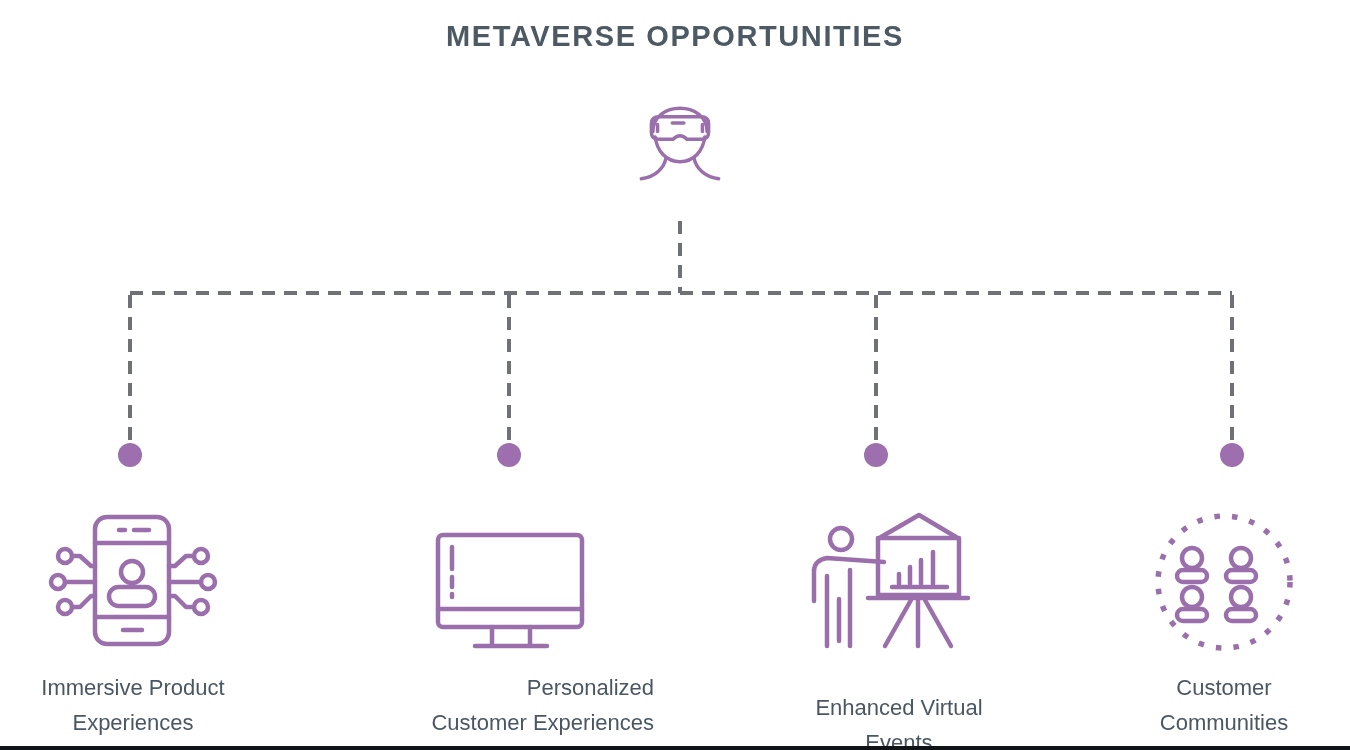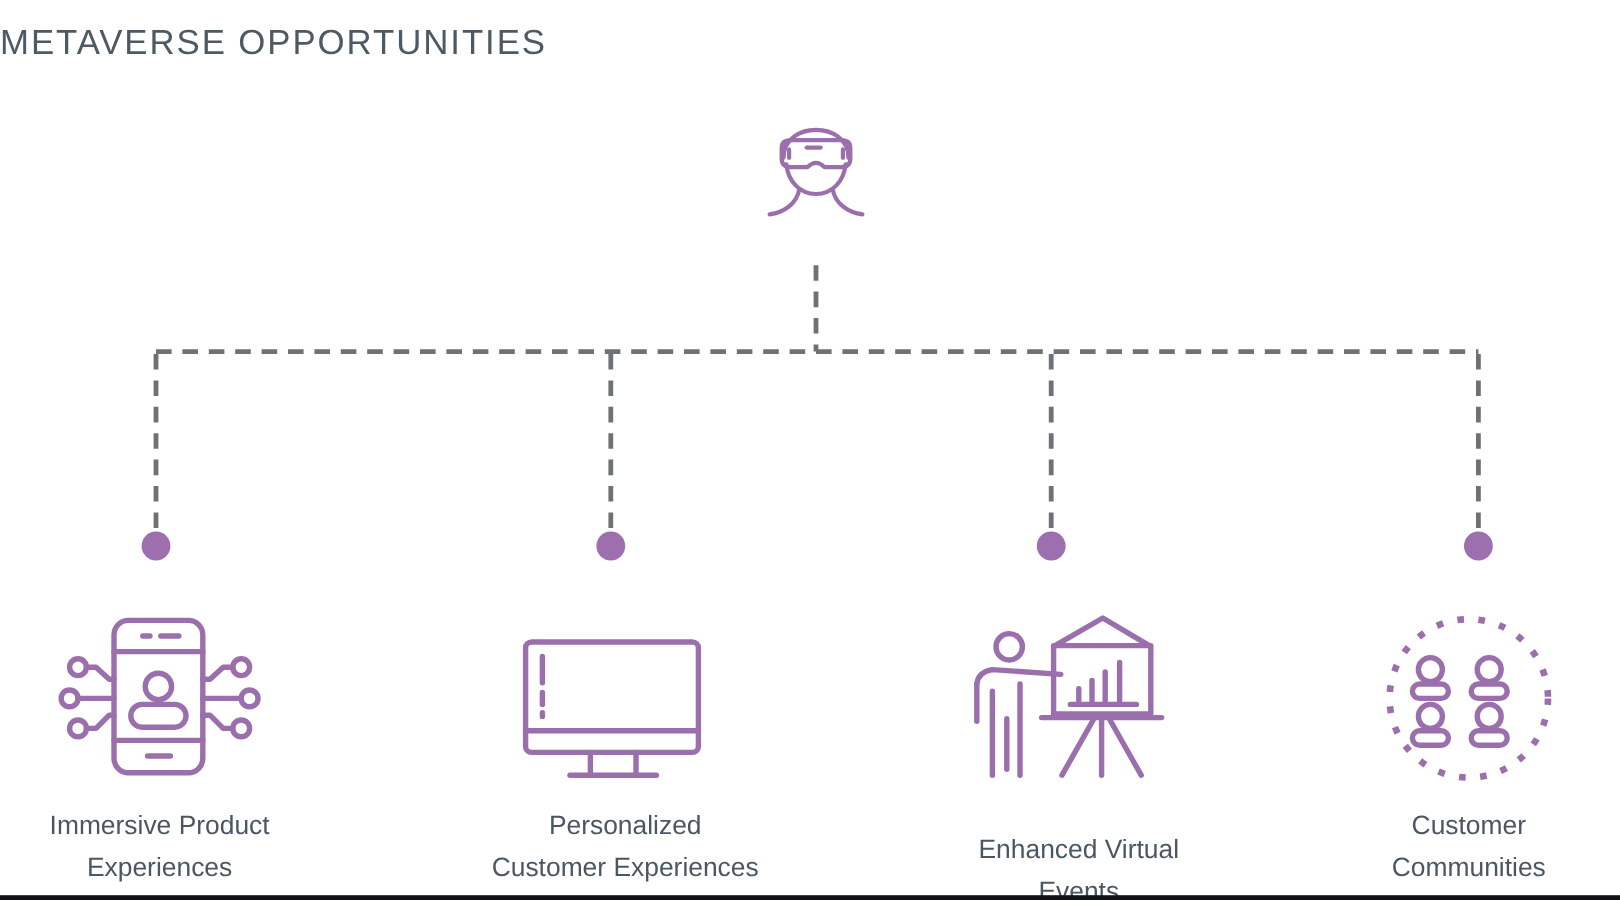--- a/index.html
+++ b/index.html
@@ -5,22 +5,22 @@
   html,body{margin:0;padding:0;background:#ffffff;}
   .canvas{
     position:relative;
     width:1350px;height:750px;
     background:#ffffff;
     overflow:hidden;
     font-family:"Liberation Sans", sans-serif;
   }
   .title{
     position:absolute;top:20px;left:0;width:100%;
-    margin:0;
-    font-size:29px;font-weight:400;letter-spacing:1.6px;
+    margin:0;text-align:center;
+    font-size:29px;font-weight:700;letter-spacing:1.6px;
     color:#4d5a64;
   }
   .root-icon{position:absolute;left:622px;top:84px;width:116px;height:112px;}
   .connectors{position:absolute;left:0;top:0;}
   .branch-icon{position:absolute;}
   .branch-label{
     position:absolute;top:670px;width:300px;
     text-align:center;
     font-size:22px;line-height:35px;
     color:#4a5763;
@@ -144,21 +144,21 @@
       <circle cx="80" cy="77" r="66" fill="none" stroke="#9a6fac" stroke-width="5.5" stroke-dasharray="5.5 12.2"></circle>
       <use href="#person" x="48" y="64"></use>
       <use href="#person" x="97" y="64"></use>
       <use href="#person" x="48" y="103"></use>
       <use href="#person" x="97" y="103"></use>
     </svg>
   </div>
 
   <div class="branch-label" style="left:-17px;">Immersive Product
 Experiences</div>
-  <div class="branch-label" style="left:371px;">Personalized
+  <div class="branch-label" style="left:354px;text-align:right;">Personalized
 Customer Experiences</div>
   <div class="branch-label" style="left:749px;margin-top:20px;">Enhanced Virtual
 Events</div>
   <div class="branch-label" style="left:1074px;">Customer
 Communities</div>
 
   <div class="bottom-border"></div>
 
 </div>
 

